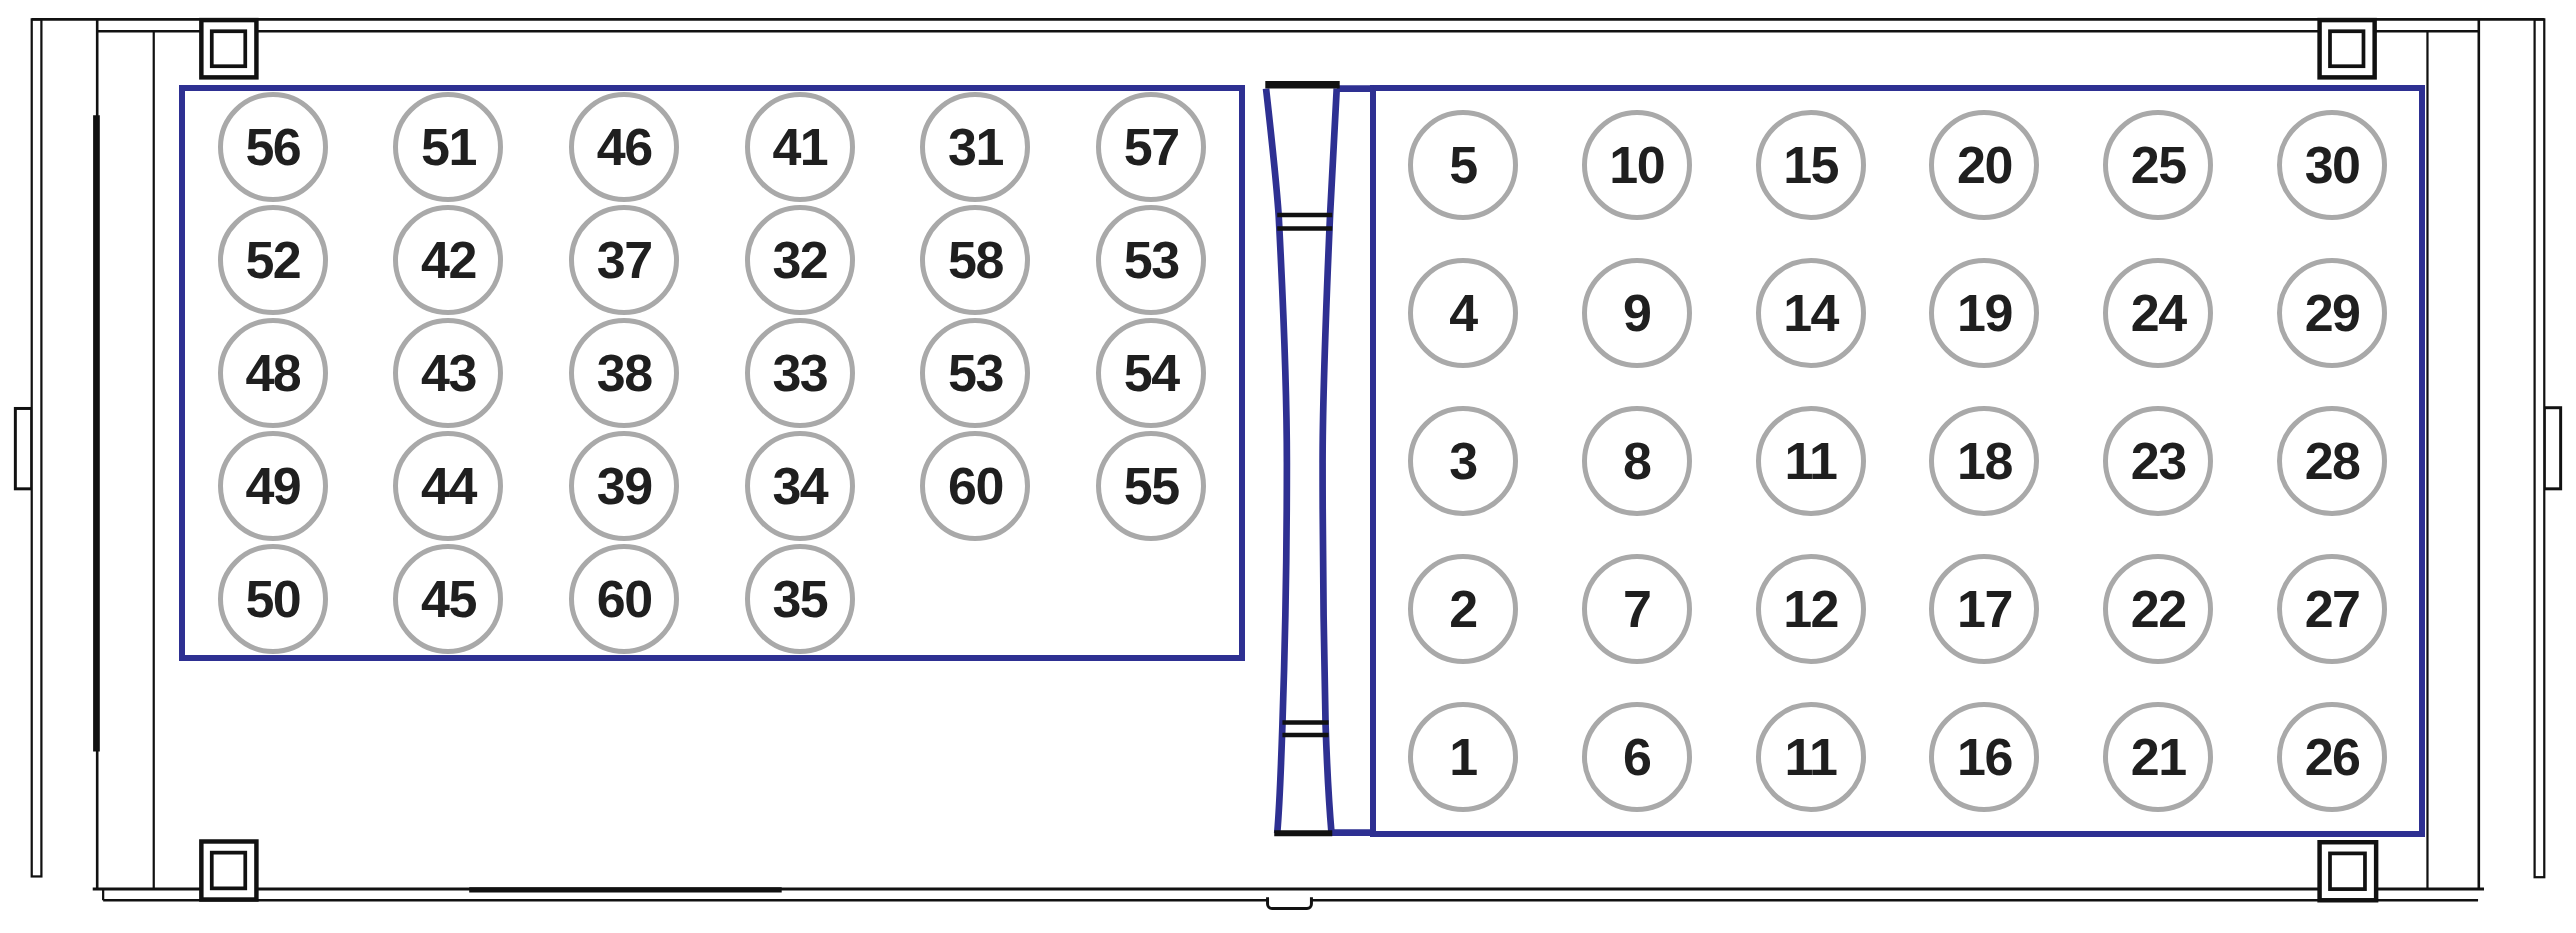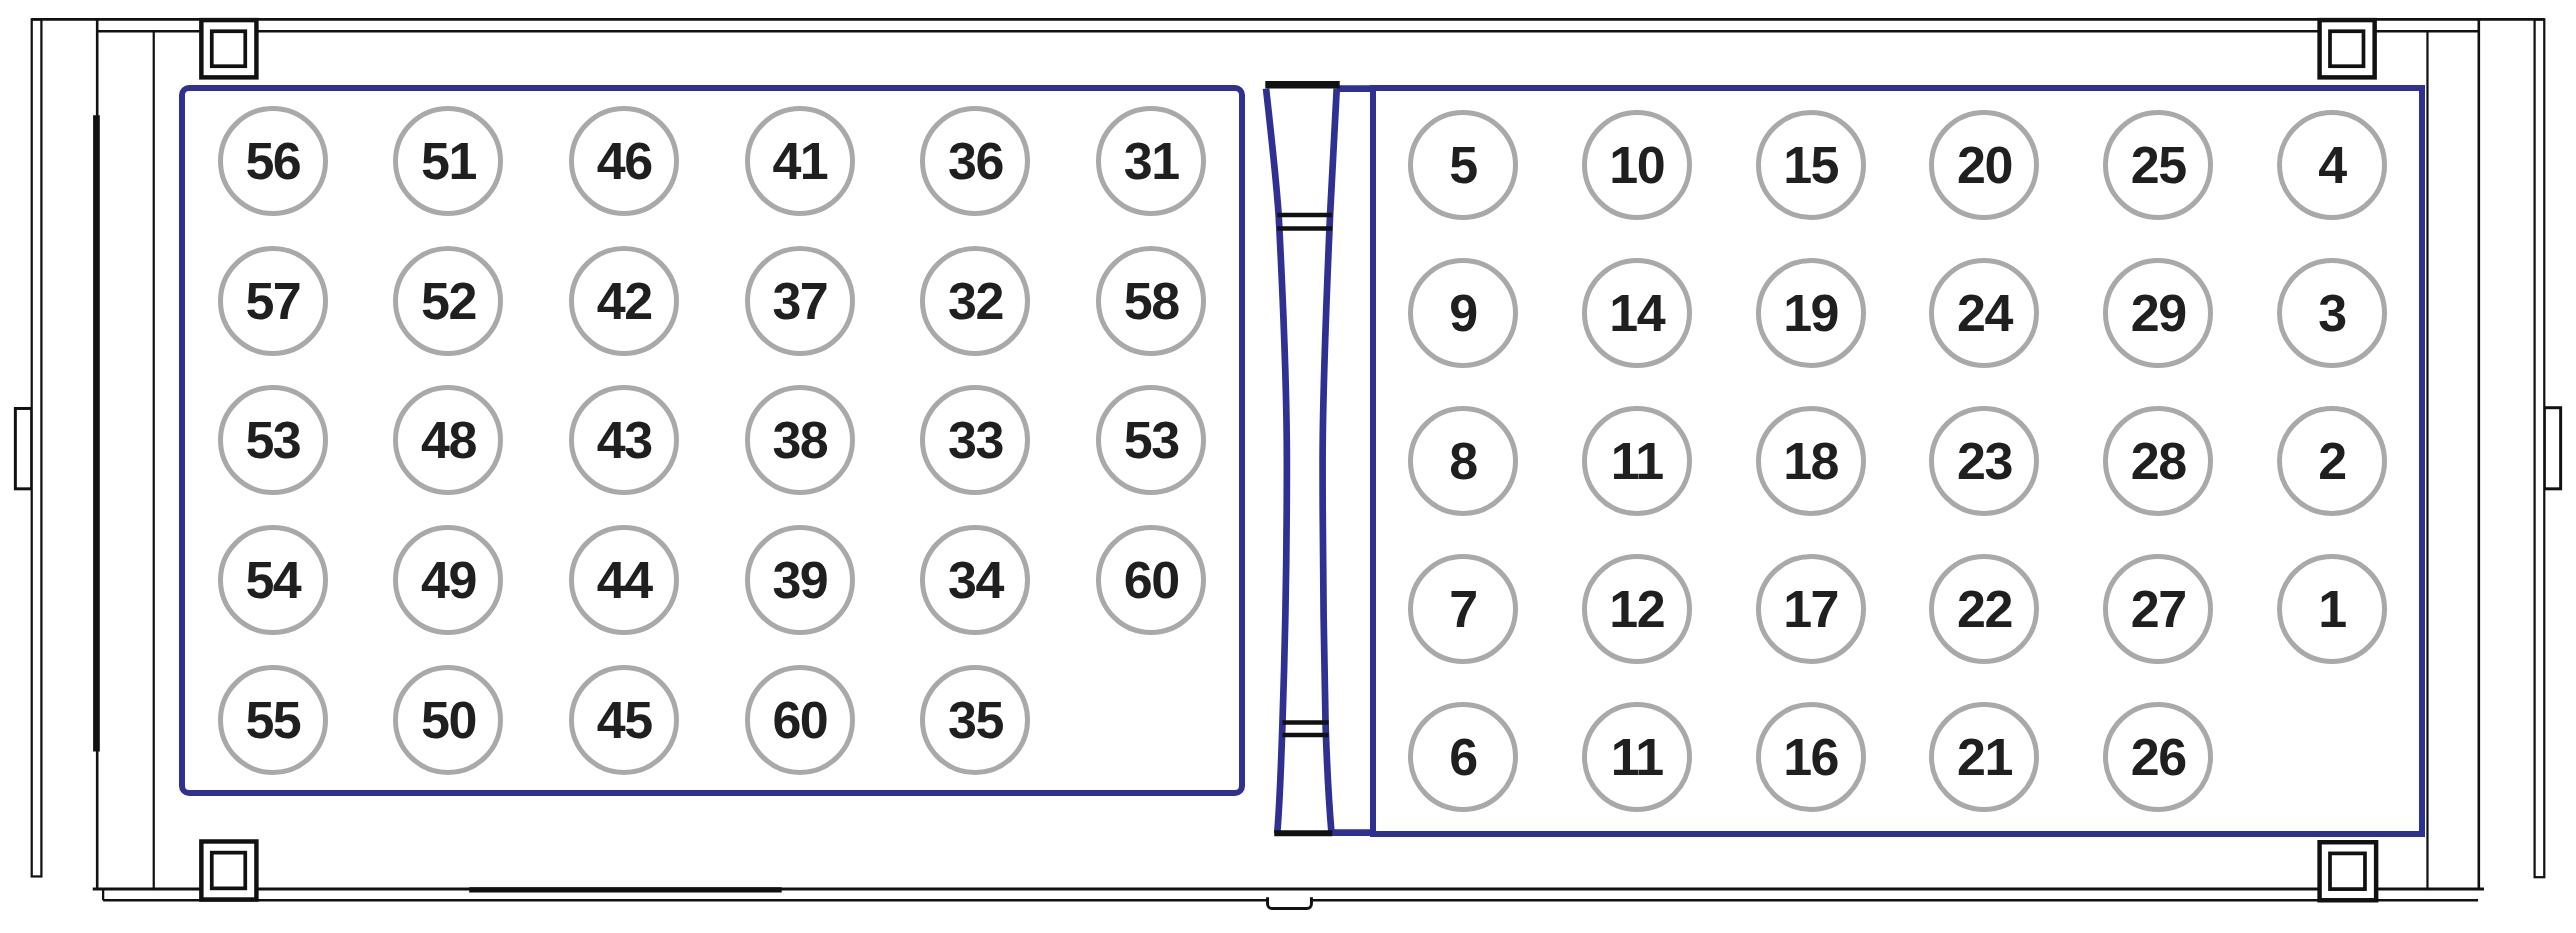--- a/index.html
+++ b/index.html
@@ -25,21 +25,21 @@
   .k  {stroke:var(--ink);fill:none;}
   .kw {stroke:var(--ink);fill:#ffffff;}
   .b  {stroke:var(--blue);fill:none;}
   .panel{
     position:absolute;
     border:6.7px solid var(--blue);
     box-sizing:border-box;
     background:#ffffff;
     z-index:1;
   }
-  .panel.left {left:179px;top:85px;width:1066px;height:711px;border-radius:10px;}
+  .panel.left {left:179px;top:85px;width:1066px;height:576px;}
   .panel.right{left:1370px;top:85px;width:1055px;height:752px;}
   .grid{
     display:grid;
     grid-template-columns:repeat(6,1fr);
     grid-template-rows:repeat(5,1fr);
     width:100%;height:100%;
     place-items:center;
   }
   .circle{
     width:110px;height:110px;
@@ -114,21 +114,20 @@
 
     <path class="kw" stroke-width="4" d="M1703,1206 v9 a6,6 0 0 0 6,6 h47 a6,6 0 0 0 6,-6 v-9"></path>
   </svg>
 
   <div class="panel left">
     <div class="grid" id="left-grid">
         <div class="circle">56</div>
         <div class="circle">51</div>
         <div class="circle">46</div>
         <div class="circle">41</div>
-        <div class="circle">36</div>
         <div class="circle">31</div>
         <div class="circle">57</div>
         <div class="circle">52</div>
         <div class="circle">42</div>
         <div class="circle">37</div>
         <div class="circle">32</div>
         <div class="circle">58</div>
         <div class="circle">53</div>
         <div class="circle">48</div>
         <div class="circle">43</div>
@@ -149,20 +148,21 @@
       </div>
   </div>
 
   <div class="panel right">
     <div class="grid" id="right-grid">
         <div class="circle">5</div>
         <div class="circle">10</div>
         <div class="circle">15</div>
         <div class="circle">20</div>
         <div class="circle">25</div>
+        <div class="circle">30</div>
         <div class="circle">4</div>
         <div class="circle">9</div>
         <div class="circle">14</div>
         <div class="circle">19</div>
         <div class="circle">24</div>
         <div class="circle">29</div>
         <div class="circle">3</div>
         <div class="circle">8</div>
         <div class="circle">11</div>
         <div class="circle">18</div>

